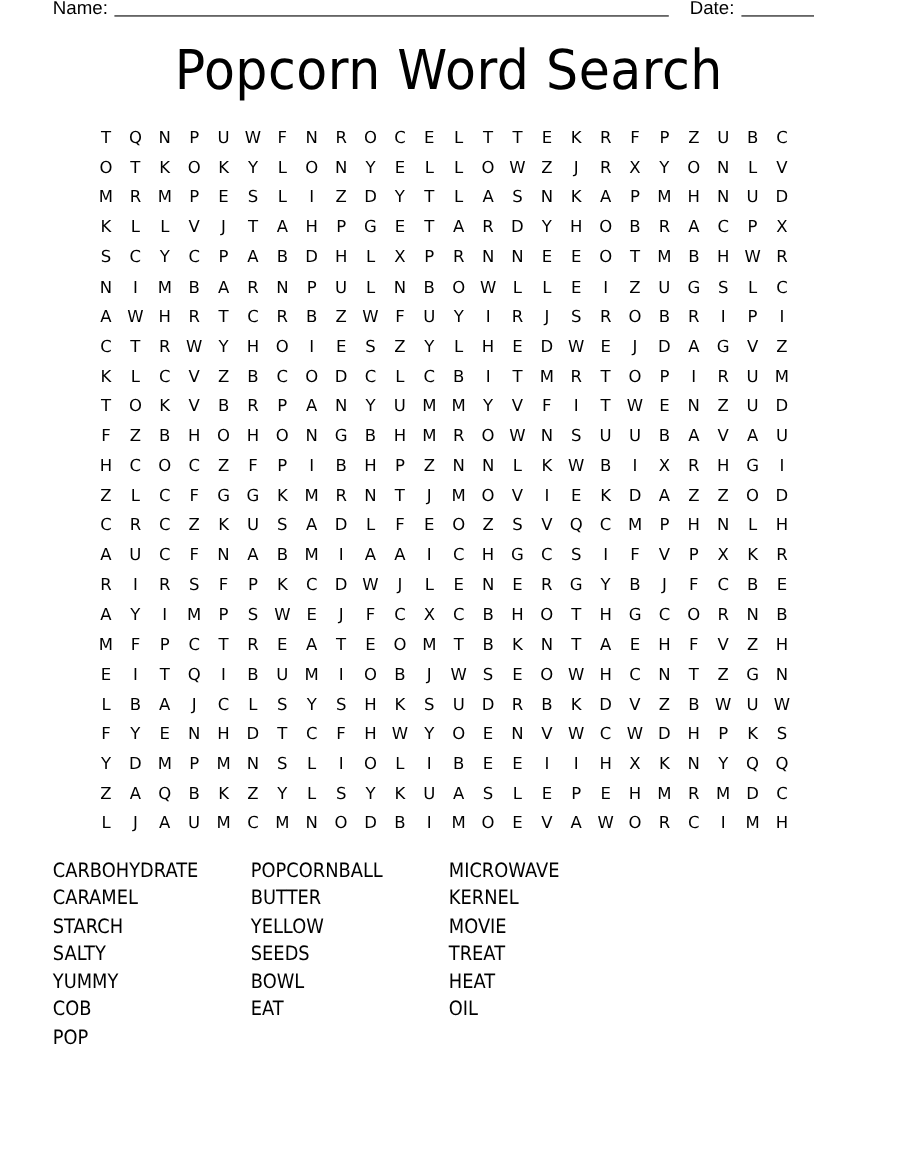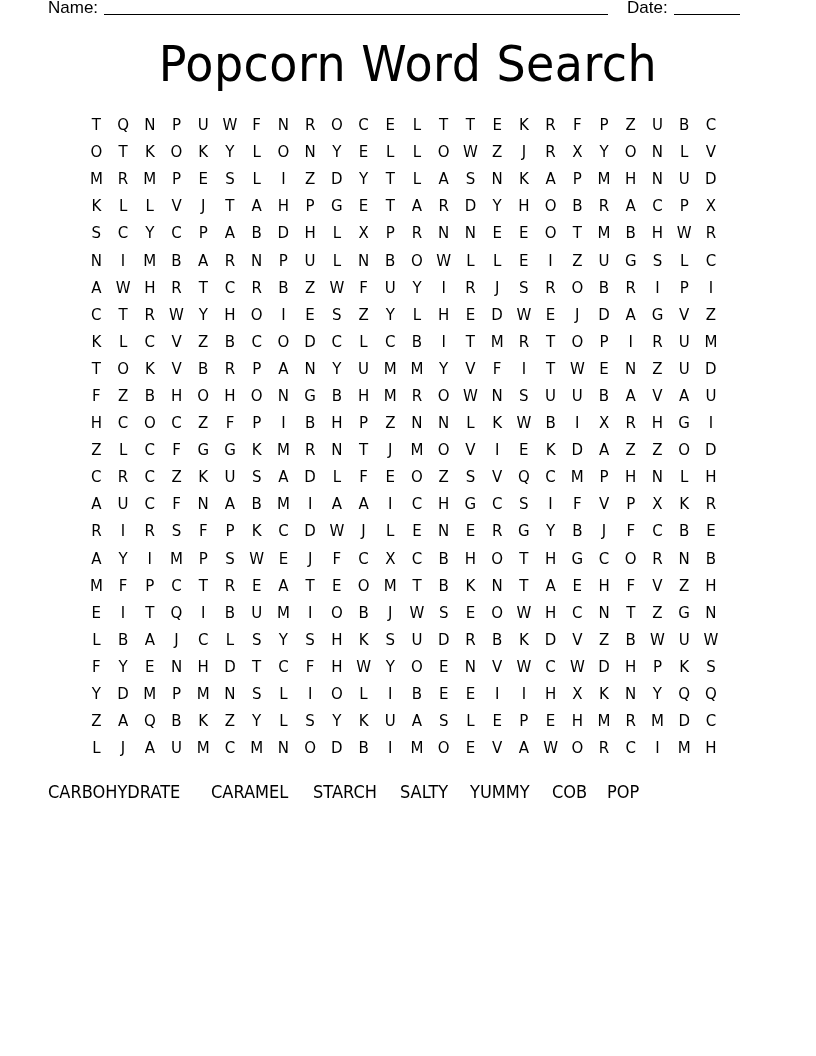--- a/index.html
+++ b/index.html
@@ -70,22 +70,21 @@
     .word-list {
       position: absolute;
       top: 779px;
       left: 48px;
       width: 720px;
       display: flex;
     }
     .word-col {
       width: 180px;
       display: flex;
-      flex-direction: row;
-      gap: 16px;
+      flex-direction: column;
     }
     .word {
       font-family: "DejaVu Sans", sans-serif;
       font-size: 18px;
       line-height: 25.3px;
       height: 25.3px;
       white-space: nowrap;
       transform: scaleX(0.9);
       transform-origin: left center;
     }
@@ -732,13 +731,29 @@
 <div class="word-list" id="word-list">
     <div class="word-col">
       <div class="word">CARBOHYDRATE</div>
       <div class="word">CARAMEL</div>
       <div class="word">STARCH</div>
       <div class="word">SALTY</div>
       <div class="word">YUMMY</div>
       <div class="word">COB</div>
       <div class="word">POP</div>
     </div>
+    <div class="word-col">
+      <div class="word">POPCORNBALL</div>
+      <div class="word">BUTTER</div>
+      <div class="word">YELLOW</div>
+      <div class="word">SEEDS</div>
+      <div class="word">BOWL</div>
+      <div class="word">EAT</div>
+    </div>
+    <div class="word-col">
+      <div class="word">MICROWAVE</div>
+      <div class="word">KERNEL</div>
+      <div class="word">MOVIE</div>
+      <div class="word">TREAT</div>
+      <div class="word">HEAT</div>
+      <div class="word">OIL</div>
+    </div>
   </div>
 
 </body></html>

